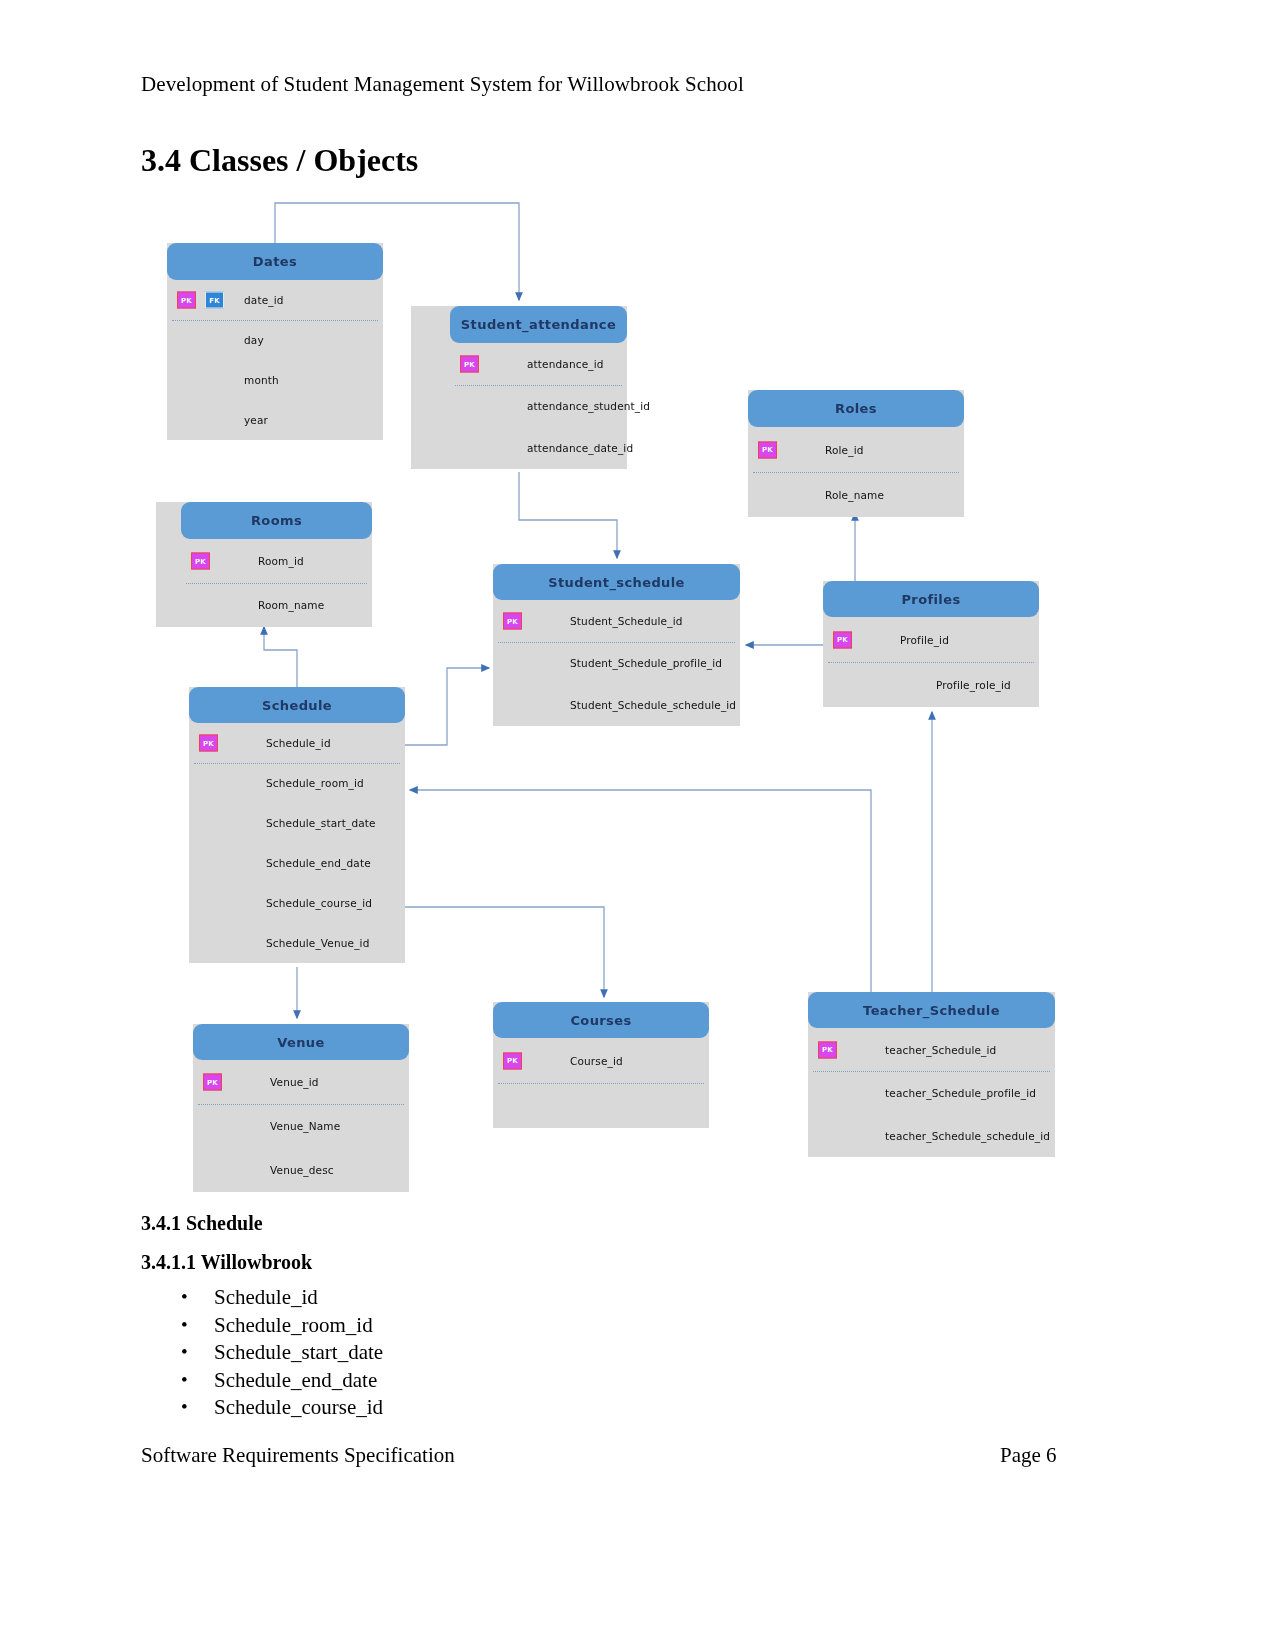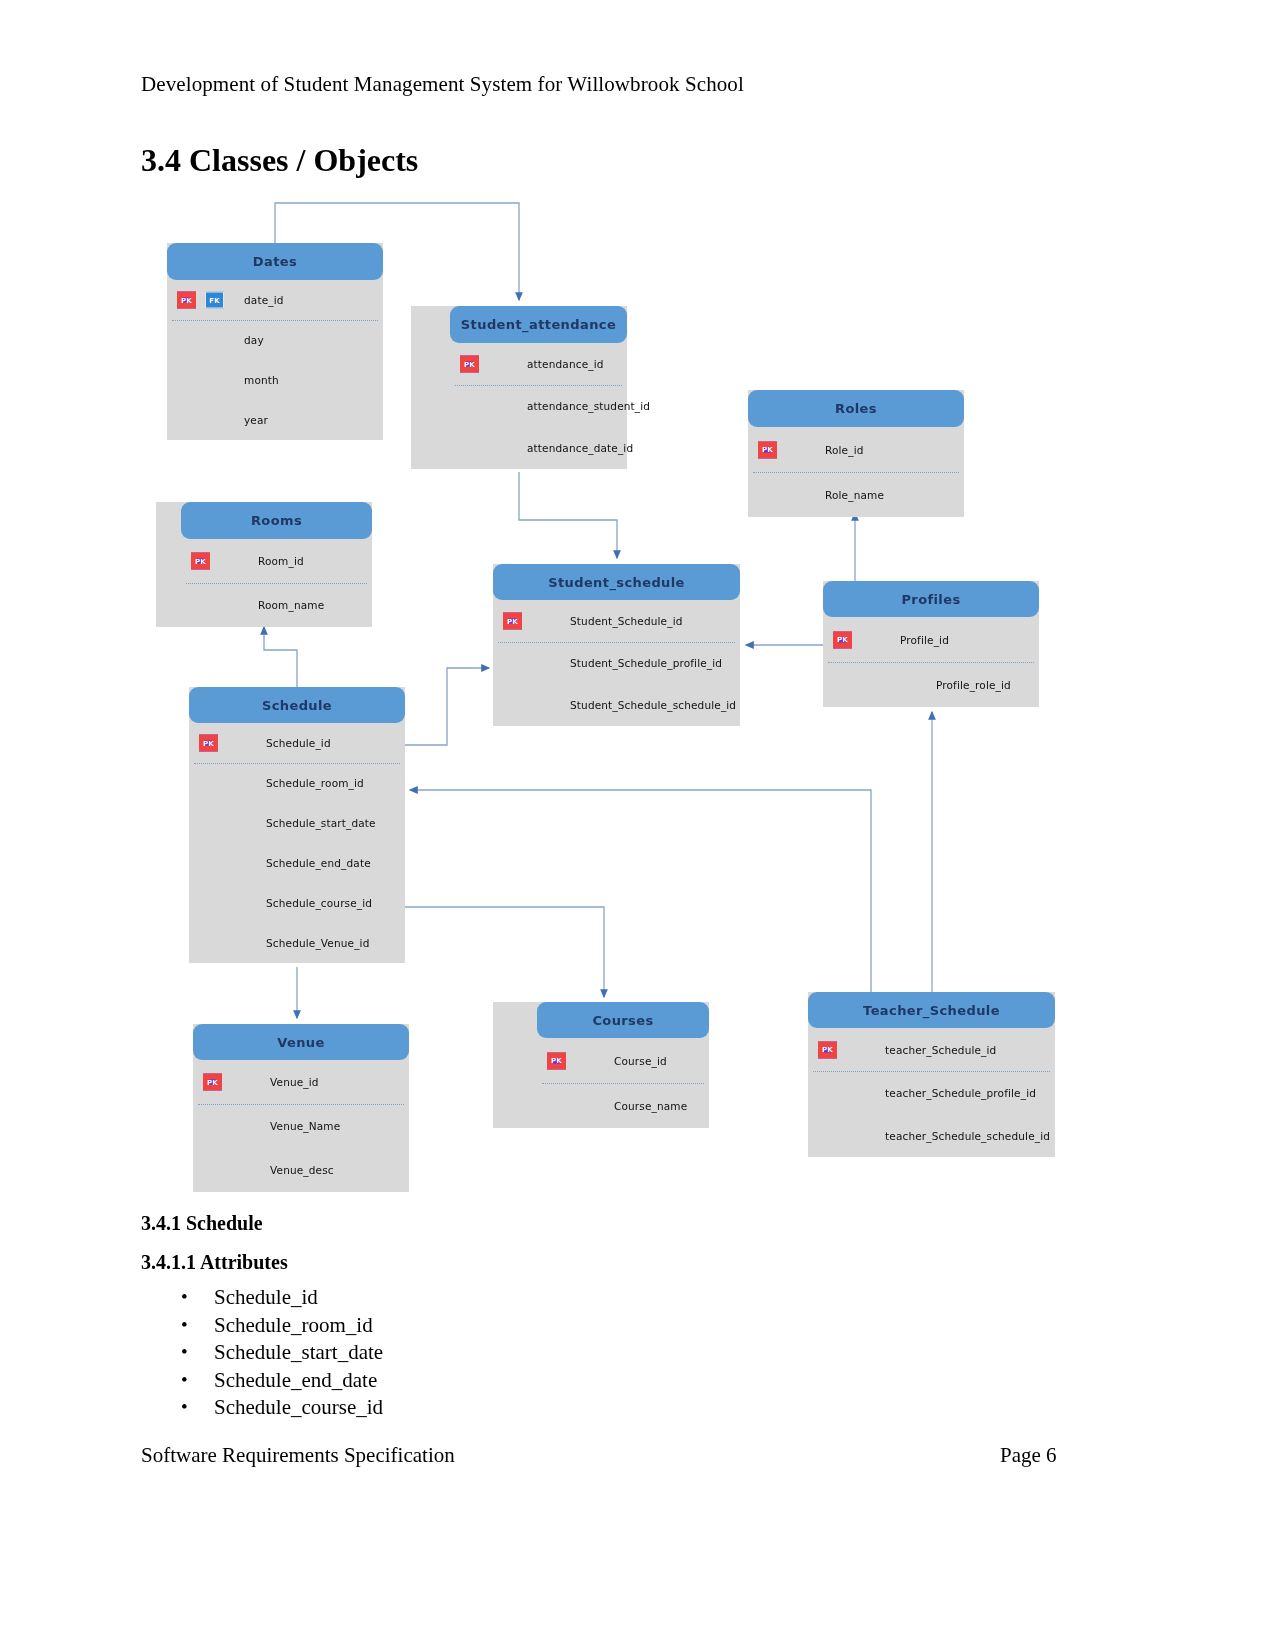--- a/index.html
+++ b/index.html
@@ -136,21 +136,21 @@
     height: 17px;
     font-size: 7px;
     font-weight: bold;
     color: #ffffff;
     display: flex;
     align-items: center;
     justify-content: center;
     letter-spacing: 0.2px;
     box-sizing: border-box;
   }
-  .badge.pk { background: #6d28d9; border: 6px solid #ef4444; }
+  .badge.pk { background: #d946ef; border: 1px solid #ef4444; }
   .badge.fk { background: #2e86d8; border: 1px solid #e8e8e8; }
   .attr-name {
     font-size: 10.5px;
     color: #111111;
     margin-left: 77px;
     letter-spacing: 0.15px;
     white-space: nowrap;
   }
   .pk-divider {
     position: absolute;
@@ -318,33 +318,30 @@
           <span class="attr-name">Schedule_end_date</span>
         </div>
         <div class="attr-row" style="height: 40px;">
           <span class="attr-name">Schedule_course_id</span>
         </div>
         <div class="attr-row" style="height: 40px;">
           <span class="attr-name">Schedule_Venue_id</span>
         </div>
       </div>
     </div>
-    <div class="entity" style="left: 493px; top: 1002px; width: 216px; height: 126px; padding-left: 44px;">
+    <div class="entity" style="left: 493px; top: 1002px; width: 216px; height: 126px;">
       <div class="entity-header" style="height: 36px;">Courses</div>
       <div class="entity-body">
         <div class="attr-row" style="height: 45px;">
           <span class="key-badges">
             <span class="badge pk">PK</span>
           </span>
           <span class="attr-name">Course_id</span>
         </div>
         <div class="pk-divider" style="top: 45px;"></div>
-        <div class="attr-row" style="height: 45px;">
-          <span class="attr-name">Course_name</span>
-        </div>
       </div>
     </div>
     <div class="entity" style="left: 808px; top: 992px; width: 247px; height: 165px;">
       <div class="entity-header" style="height: 36px;">Teacher_Schedule</div>
       <div class="entity-body">
         <div class="attr-row" style="height: 43px;">
           <span class="key-badges">
             <span class="badge pk">PK</span>
           </span>
           <span class="attr-name">teacher_Schedule_id</span>
@@ -377,21 +374,21 @@
       </div>
     </div>
   </div>
 
 <div class="doc-header">Development of Student Management System for Willowbrook School</div>
 
 <div class="section-title">3.4 Classes / Objects</div>
 
 <div class="subsection-1">3.4.1 Schedule</div>
 
-<div class="subsection-2">3.4.1.1 Attributes</div>
+<div class="subsection-2">3.4.1.1 Willowbrook</div>
 
 <ul class="attr-list" id="attr-list">
     <li>Schedule_id</li>
     <li>Schedule_room_id</li>
     <li>Schedule_start_date</li>
     <li>Schedule_end_date</li>
     <li>Schedule_course_id</li>
   </ul>
 
 <div class="footer-left">Software Requirements Specification</div>

